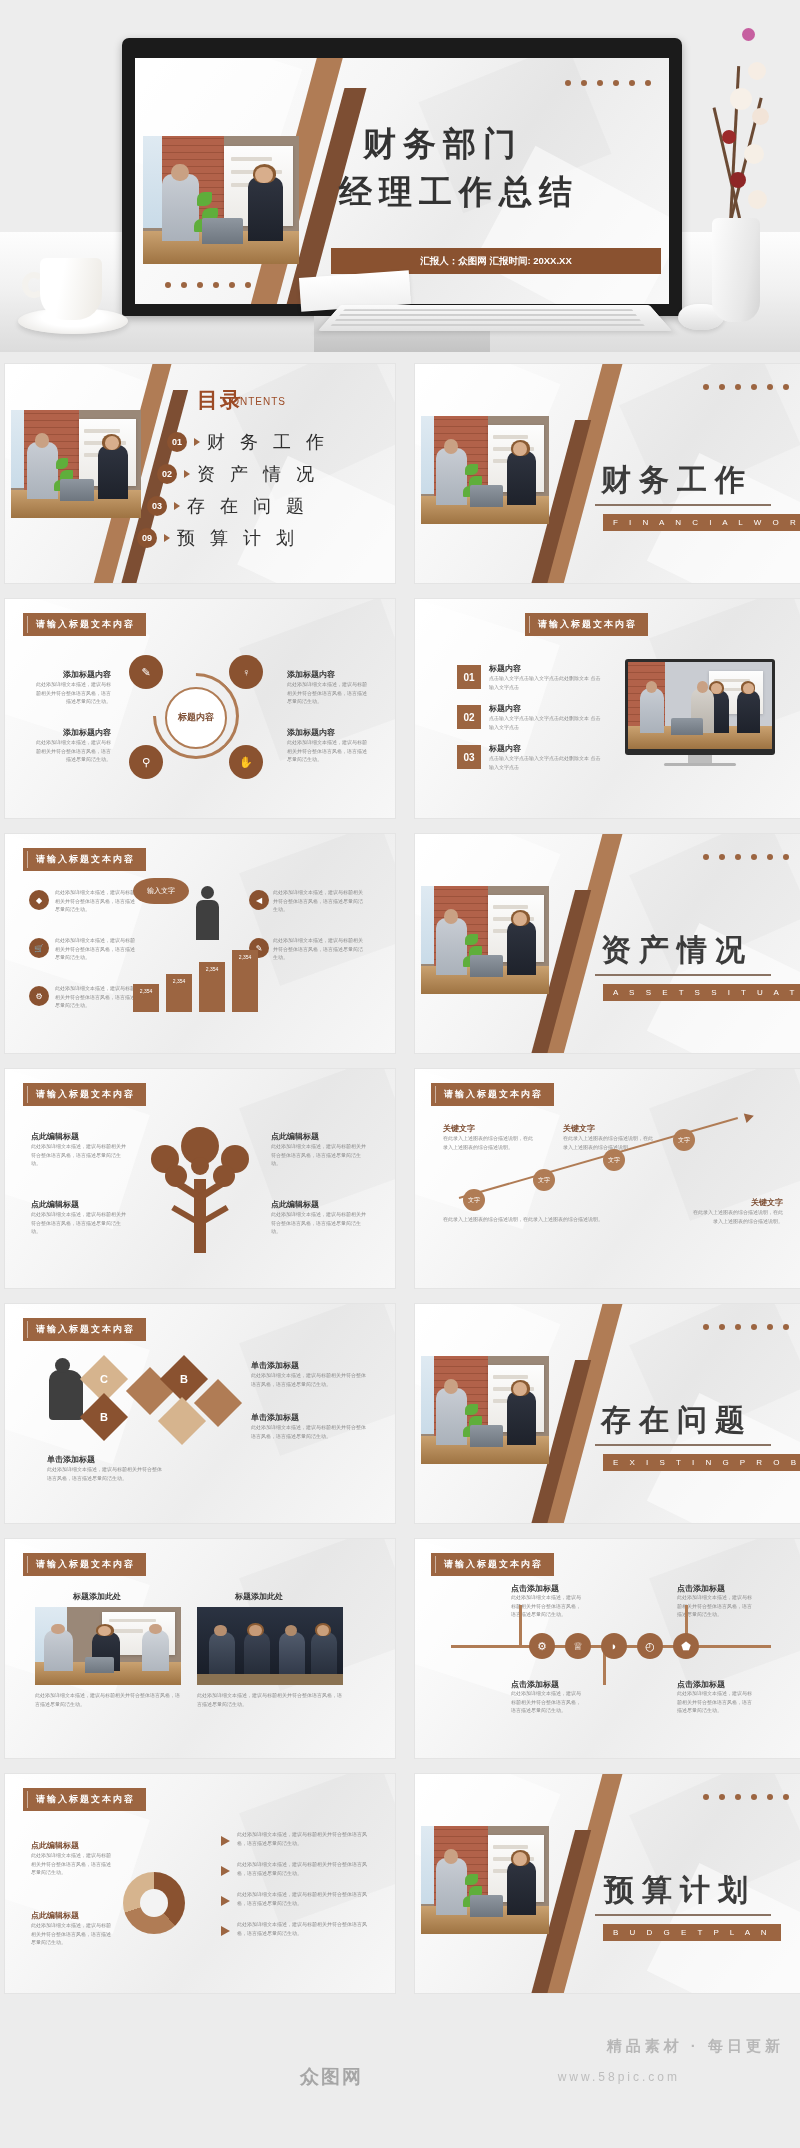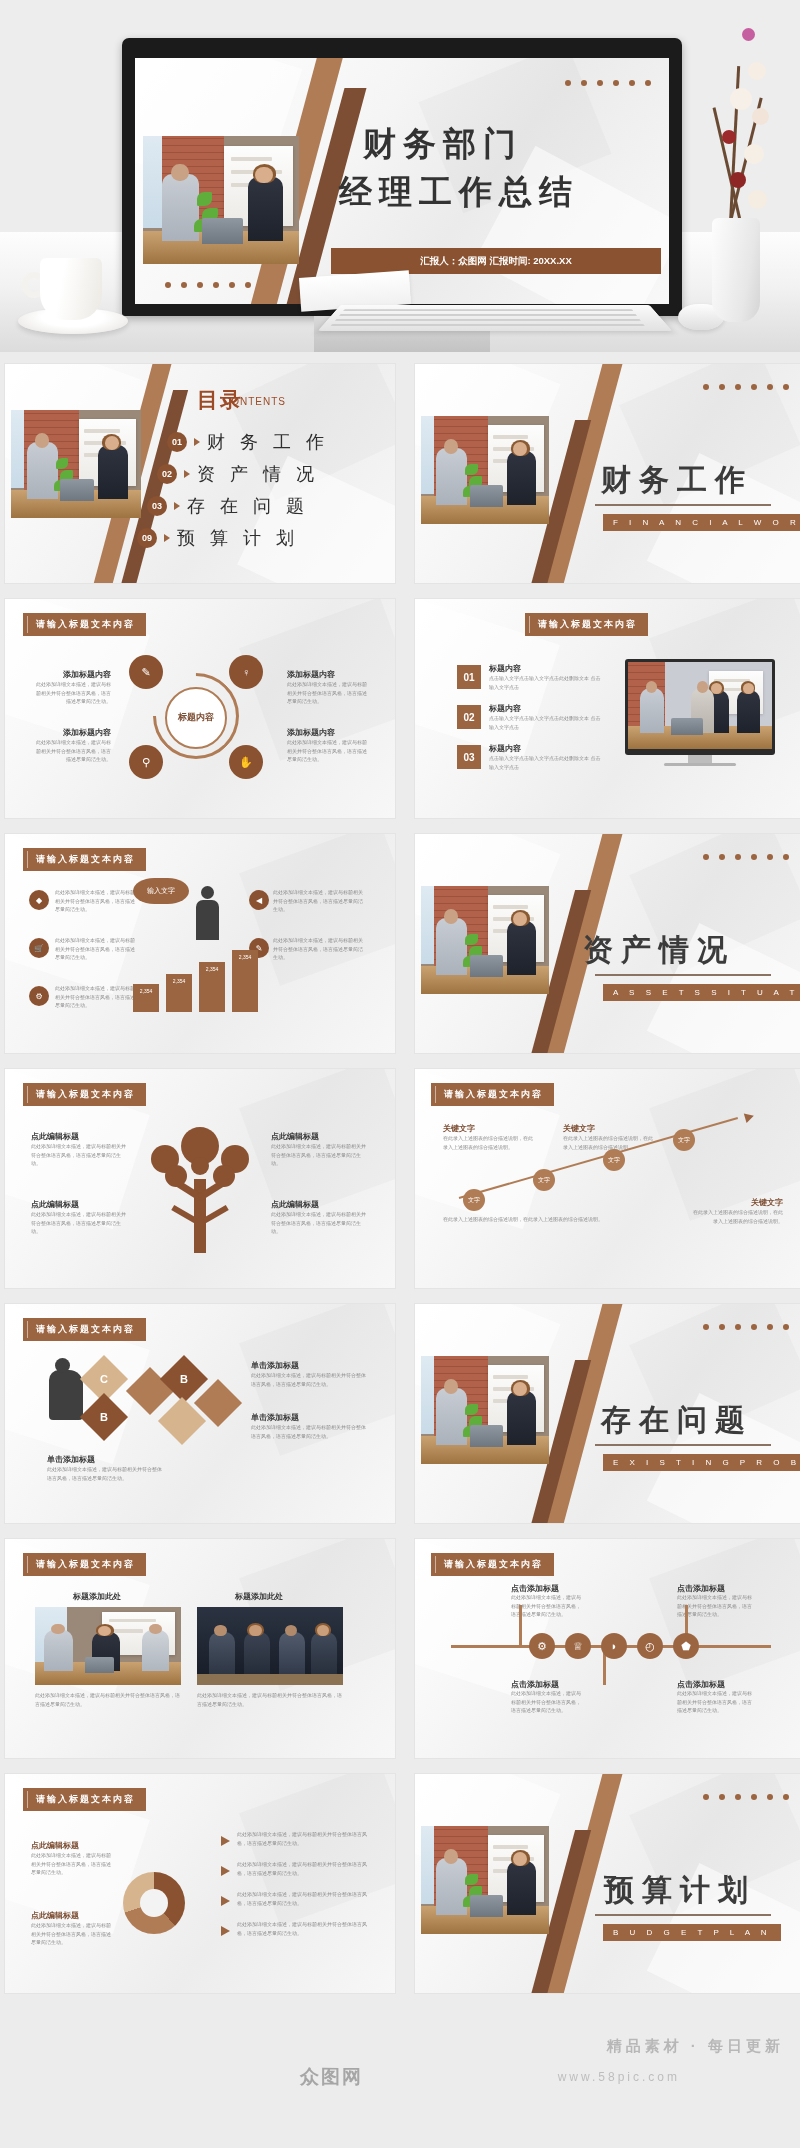--- a/index.html
+++ b/index.html
@@ -630,21 +630,21 @@
 
       <div class="dots" style="right:16px;top:20px;">
         <span></span>
           <span></span>
           <span></span>
           <span></span>
           <span></span>
           <span></span>
       </div>
 
-      <div class="cn-title" style="left:168px;top:96px;">资产情况</div>
+      <div class="cn-title" style="left:186px;top:96px;">资产情况</div>
       <div class="cn-sub-rule" style="left:180px;top:140px;width:176px;"></div>
       <div class="en-band" style="left:188px;top:150px;">A S S E T S   S I T U A T I O N</div>
     </div>
 
     <div class="slide">
       <div class="poly" style="left:-20px;top:20px;width:150px;height:120px;transform:rotate(18deg);"></div>
       <div class="poly d" style="left:250px;top:10px;width:150px;height:120px;transform:rotate(-20deg);"></div>
       <div class="tab">请输入标题文本内容</div>
 
       <div class="blk" style="left:26px;top:62px;width:96px;">

